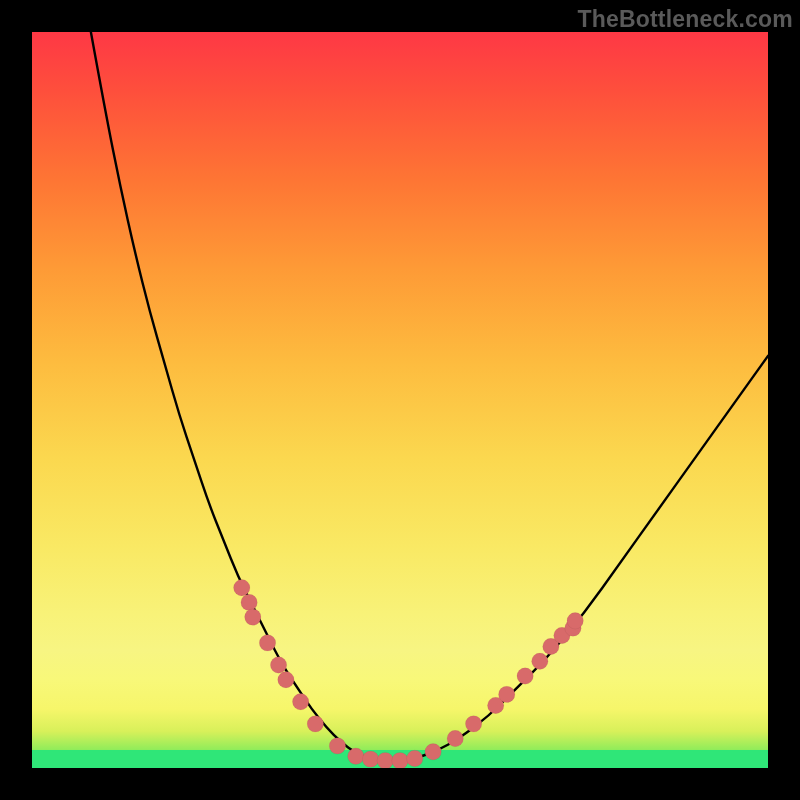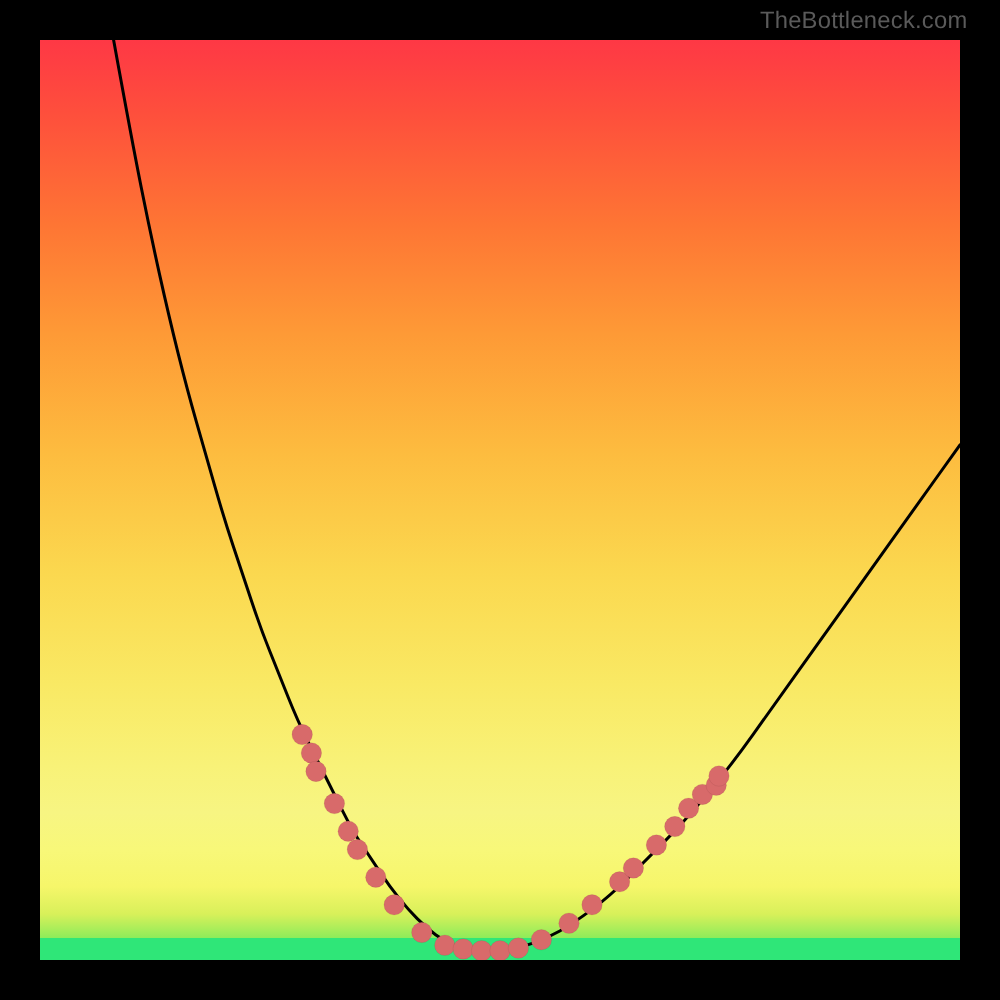--- a/index.html
+++ b/index.html
@@ -13,24 +13,24 @@
   }
   .stage {
     position: relative;
     width: 800px;
     height: 800px;
     background: #000;
   }
   .watermark {
     position: absolute;
     top: 6px;
-    right: 26px;
+    right: 7px;
     color: #5a5a5a;
-    font-size: 19px;
-    font-weight: 400;
+    font-size: 23px;
+    font-weight: 700;
     letter-spacing: 0.2px;
     z-index: 10;
   }
   
   .plot {
     position: absolute;
     left: 32px;
     top: 32px;
     width: 736px;
     height: 736px;

